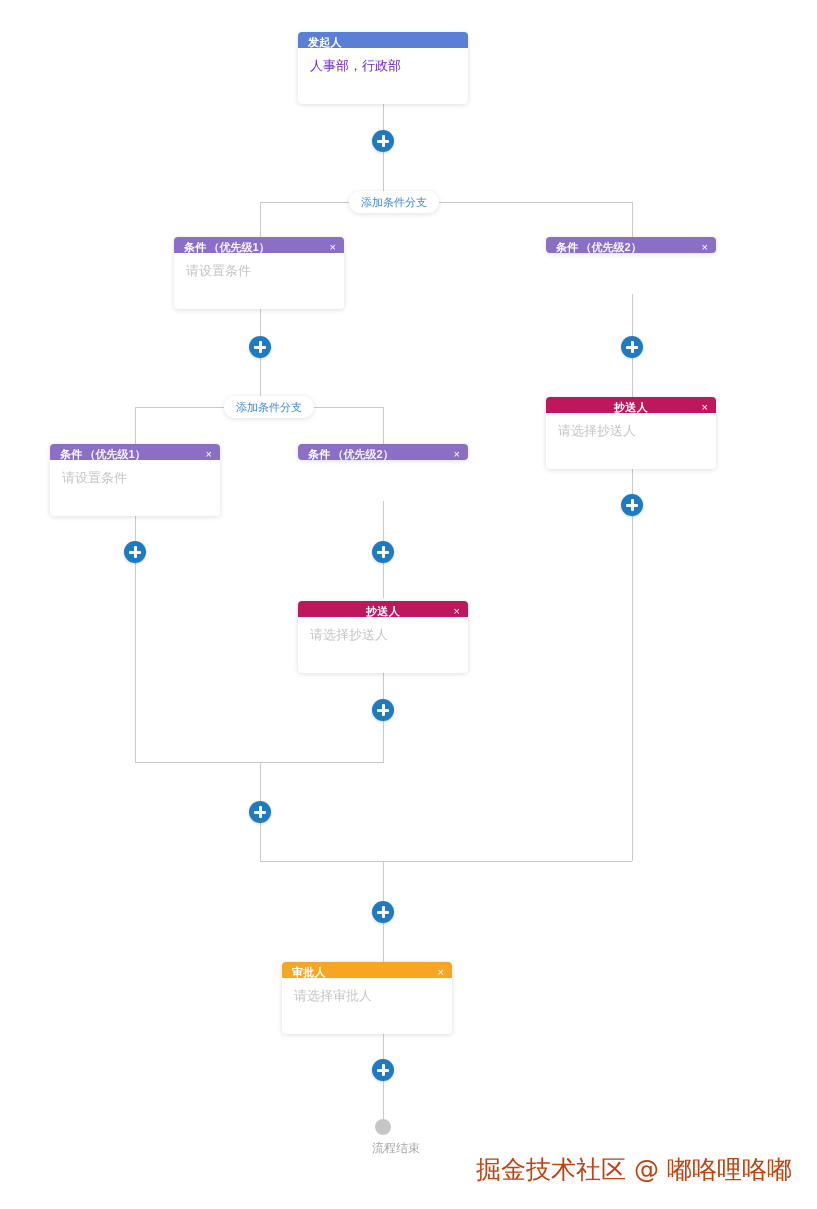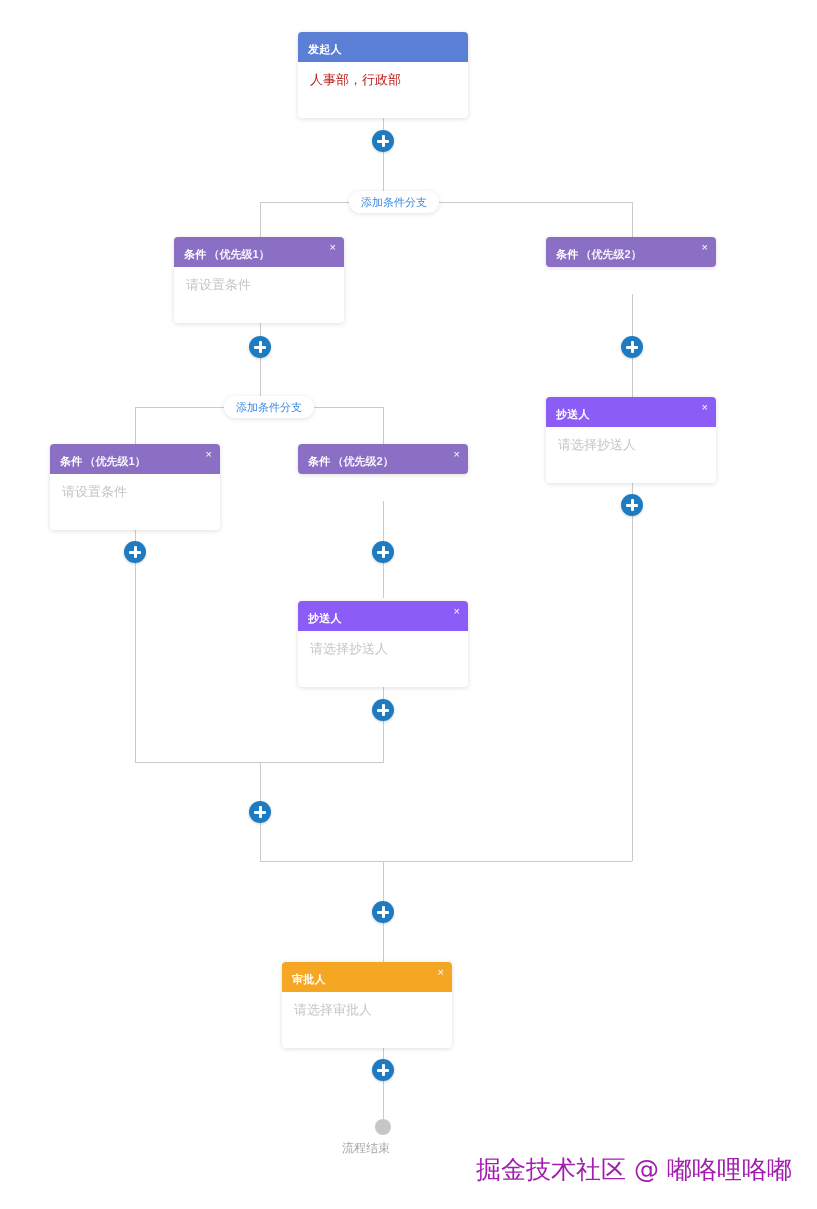--- a/index.html
+++ b/index.html
@@ -33,21 +33,21 @@
     width: 170px;
     background: #ffffff;
     border-radius: 4px;
     box-shadow: 0 1px 5px 0 rgba(0,0,0,0.13);
     overflow: hidden;
   }
   .node-head {
     position: relative;
     height: 16px;
     line-height: 20px;
-    padding: 7px 10px;
+    padding: 0 10px;
     font-size: 11px;
     color: #ffffff;
     white-space: nowrap;
     overflow: hidden;
   }
   .node-head .title {
     font-weight: bold;
     letter-spacing: 0.3px;
   }
   .node-head .sub {
@@ -59,28 +59,28 @@
     position: absolute;
     right: 8px;
     top: 0;
     font-size: 11px;
     line-height: 20px;
     color: #ffffff;
     cursor: pointer;
   }
   .head-initiator { background: #5a7fd4; }
   .head-condition { background: #8b6fc4; }
-  .head-cc        { background: #8b5cf6; }
+  .head-cc        { background: #be185d; text-align: center; }
   .head-approver  { background: #f5a623; }
 
   .node-body {
     min-height: 34px;
     padding: 10px 12px 12px 12px;
     font-size: 13px;
-    color: #b91c1c;
+    color: #6d28d9;
     line-height: 1.3;
   }
   .node-body.placeholder { color: #c5c5c5; }
 
   
   .plus {
     position: absolute;
     width: 22px;
     height: 22px;
     border-radius: 50%;
@@ -124,21 +124,21 @@
     position: absolute;
     font-size: 12px;
     color: #a6a6a6;
     white-space: nowrap;
   }
 
   
   .watermark {
     position: absolute;
     font-size: 25px;
-    color: #a21caf;
+    color: #c2410c;
     white-space: nowrap;
     font-family: "DejaVu Sans", sans-serif;
     text-align: right;
   }
 </style>
 </head>
 <body>
 
 <div id="canvas">
 
@@ -253,17 +253,17 @@
     <div class="node-head head-approver">
       <span class="title">审批人</span>
       <span class="node-close">×</span>
     </div>
     <div class="node-body placeholder">请选择审批人</div>
   </div>
 
   <div class="plus" style="left:372px; top:1059px;"></div>
 
   <div class="end-dot" style="left:375px; top:1119px;"></div>
-  <div class="end-label" style="left:342px; top:1140px;">流程结束</div>
+  <div class="end-label" style="left:372px; top:1140px;">流程结束</div>
 
   <div class="watermark" style="left:476px; top:1153px;">掘金技术社区 @ 嘟咯哩咯嘟</div>
 
 </div>
 
 </body></html>

